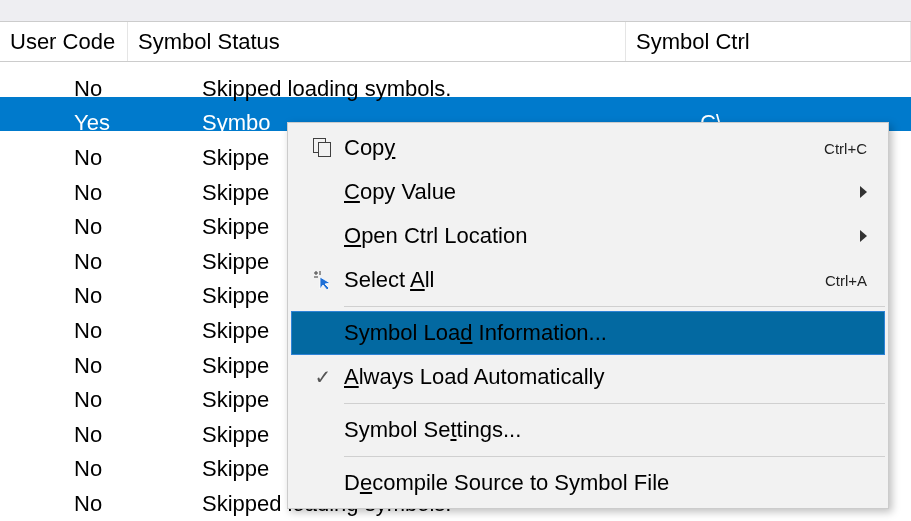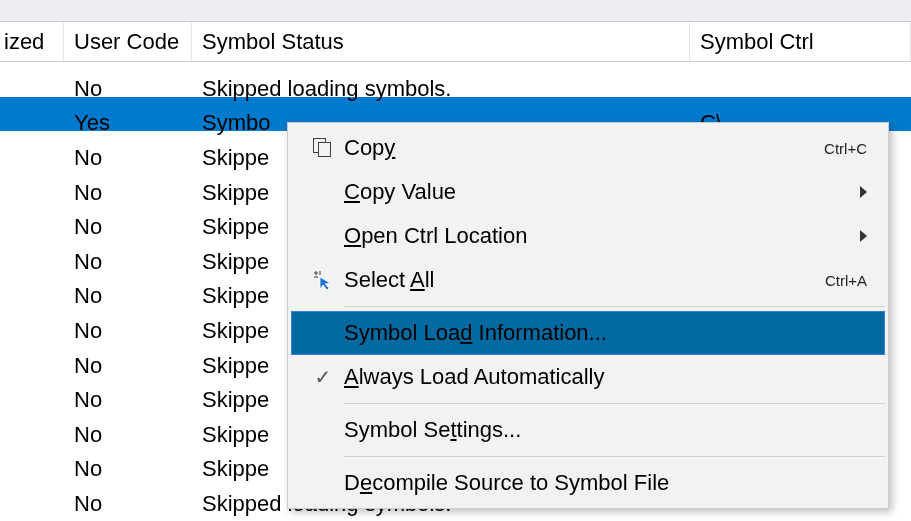--- a/index.html
+++ b/index.html
@@ -38,21 +38,21 @@
   }
   .grid { }
   .row {
     display: flex;
     height: 34.6px;
     align-items: center;
     white-space: nowrap;
   }
   .row.selected {
     background: #007acc;
-    color: #000000;
+    color: #ffffff;
   }
   .cell { overflow: hidden; margin-top: 19px; }
   .cell.ized   { width: 64px;  padding-left: 4px; }
   .cell.user   { width: 128px; padding-left: 10px; }
   .cell.status { width: 498px; padding-left: 10px; }
   .cell.file   { flex: 1;      padding-left: 10px; }
 
   
   .context-menu {
     position: absolute;
@@ -132,23 +132,20 @@
     font-size: 20px;
     line-height: 1;
   }
 </style>
 </head>
 <body>
 
 <div class="toolbar-strip"></div>
 
 <div class="header-row">
-  <div class="header-cell col-ized">
-      <span>ized</span>
-    </div>
   <div class="header-cell col-user">
       <span>User Code</span>
     </div>
   <div class="header-cell col-status">
       <span>Symbol Status</span>
     </div>
   <div class="header-cell col-file">
       <span>Symbol Ctrl</span>
     </div>
 </div>

